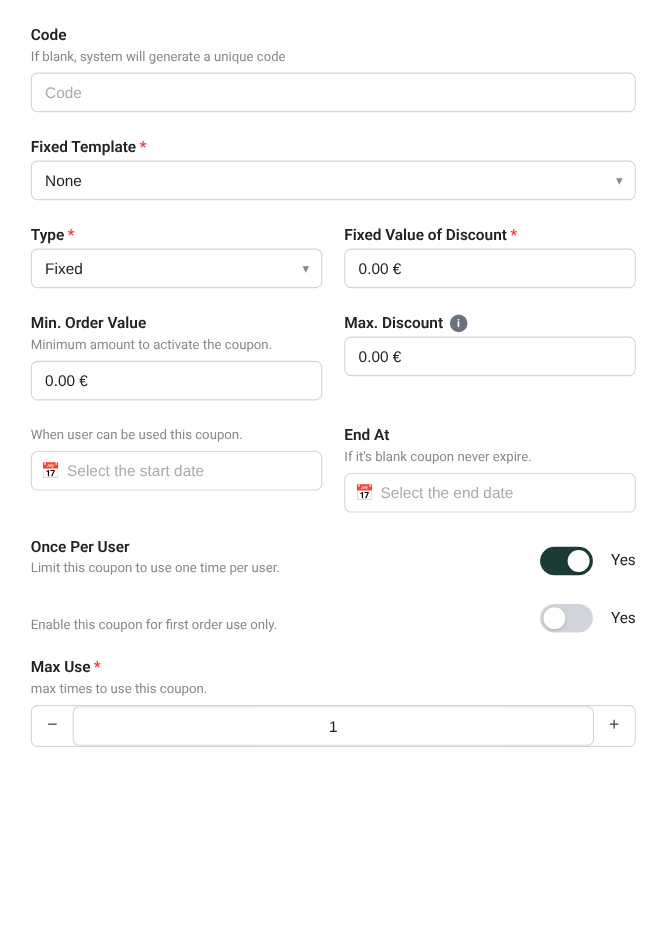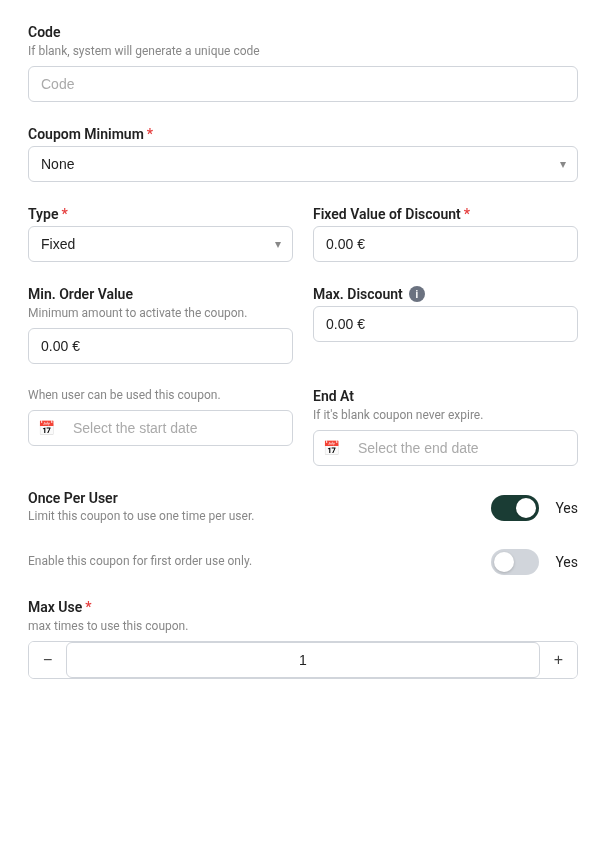--- a/index.html
+++ b/index.html
@@ -84,25 +84,25 @@
     .date-input .calendar-icon {
       position: absolute;
       left: 10px;
       top: 50%;
       transform: translateY(-50%);
       color: #888;
       font-size: 14px;
       pointer-events: none;
     }
     .date-input input[type="text"] {
-      padding-left: 44px;
+      padding-left: 32px;
     }
     .toggle-row {
       display: flex;
-      align-items: center;
+      align-items: flex-end;
       justify-content: space-between;
       margin-bottom: 20px;
     }
     .toggle-info {
       flex: 1;
     }
     .toggle-info .toggle-label {
       font-weight: 600;
       font-size: 14px;
       margin-bottom: 3px;
@@ -213,21 +213,21 @@
 <div class="section">
   <div class="field-label">
     <span>Code</span>
   </div>
   <div class="field-hint">If blank, system will generate a unique code</div>
   <input type="text" value="" placeholder="Code" style="">
 </div>
 
 <div class="section">
   <div class="field-label">
-    <span>Coupom Minimum</span>
+    <span>Fixed Template</span>
     <span class="required">*</span>
   </div>
   <div class="select-wrapper">
     <select>
       <option>None</option>
     </select>
     <span class="chevron">▾</span>
   </div>
 </div>
 

